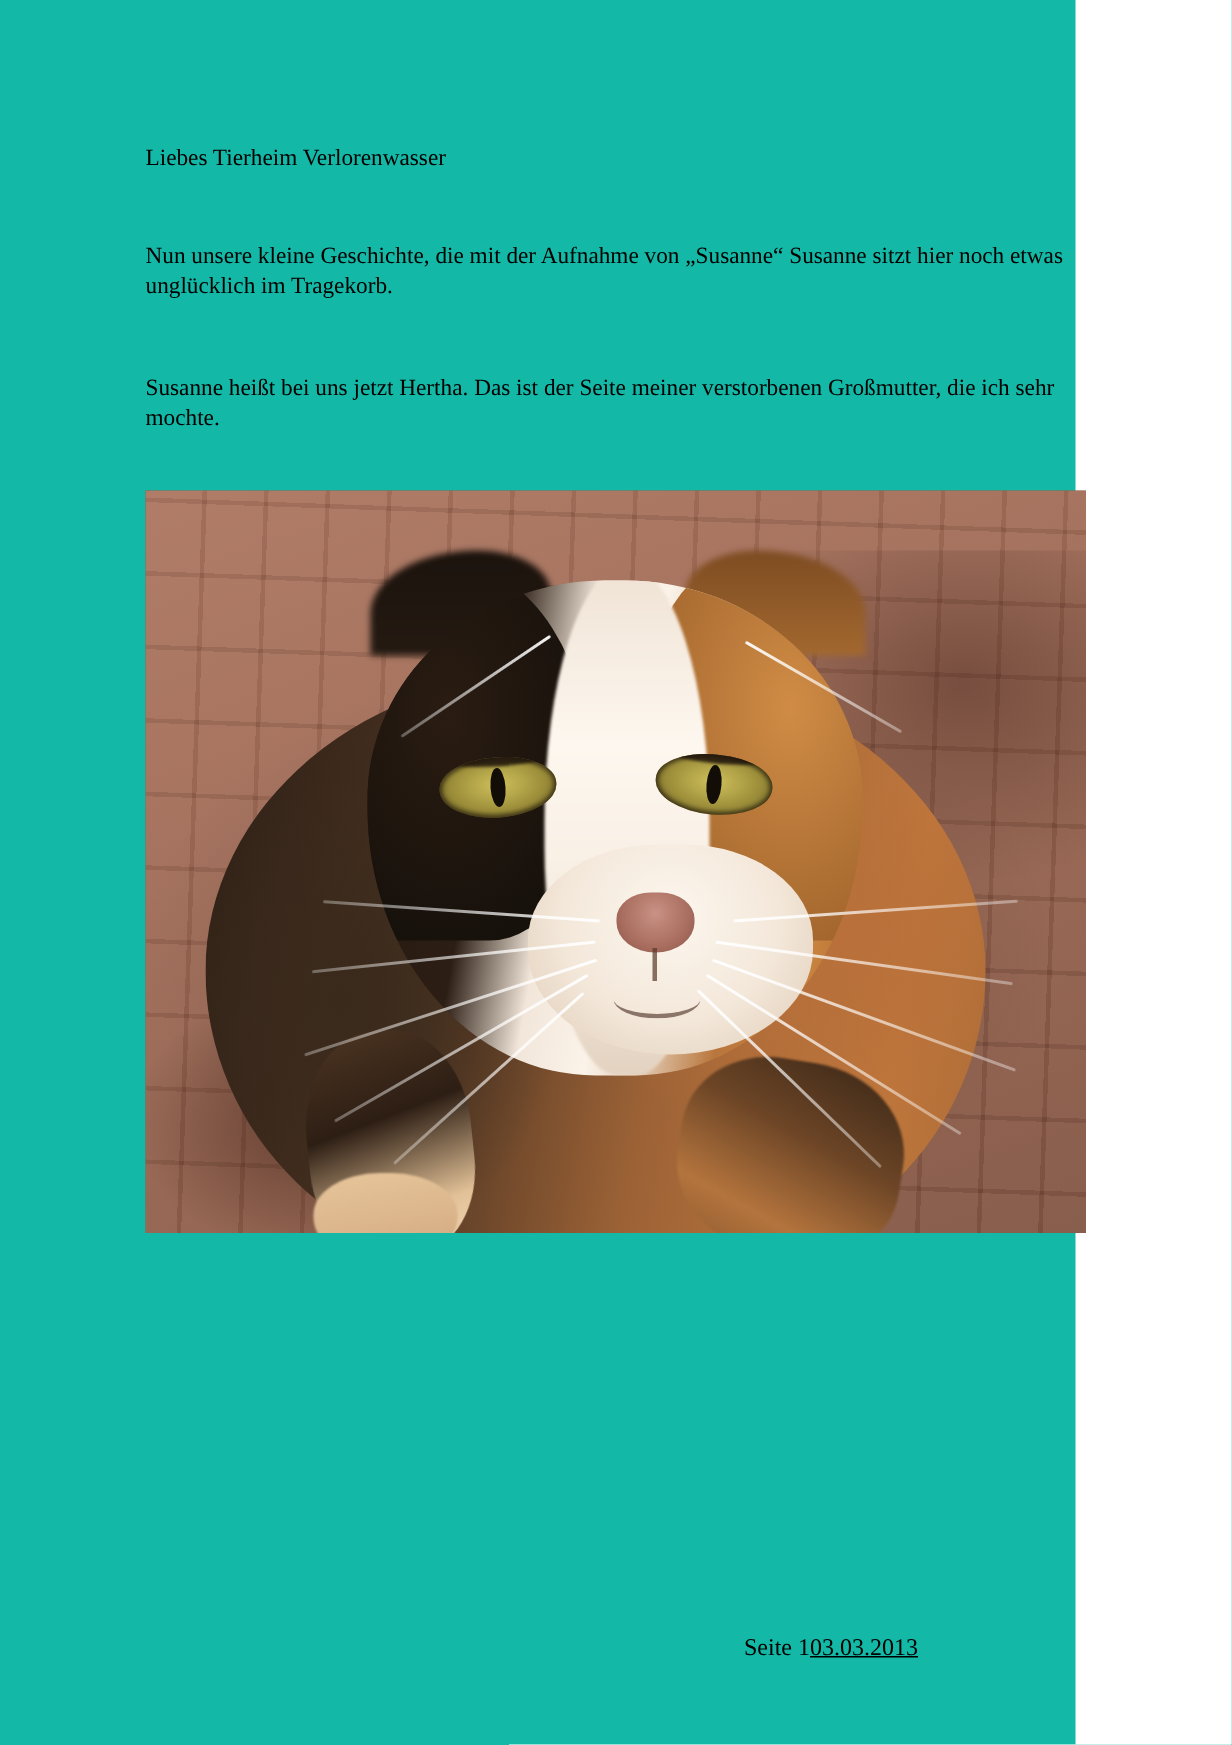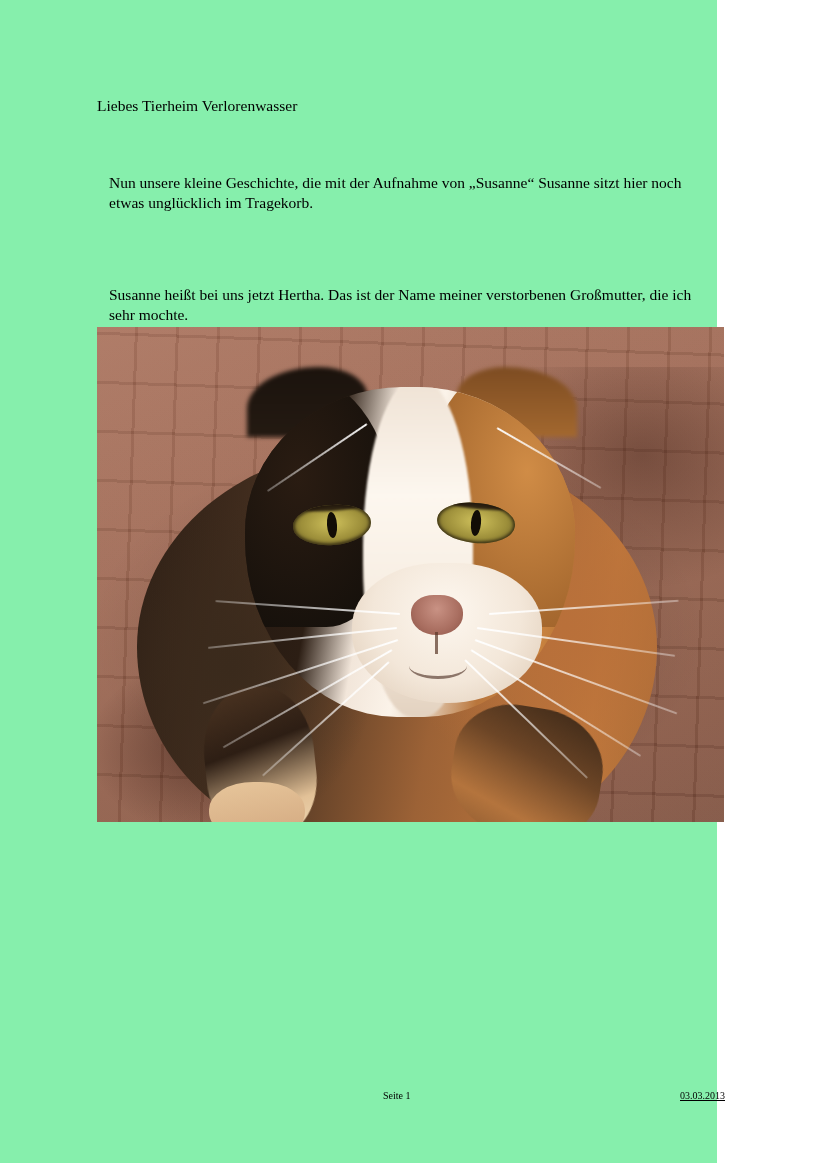--- a/index.html
+++ b/index.html
@@ -14,37 +14,37 @@
     font-family: "Liberation Serif", serif;
     color: #000000;
     position: relative;
     overflow: hidden;
   }
   .page {
     position: absolute;
     left: 0; top: 0;
     width: 717px;
     height: 1163px;
-    background: #86efac;
+    background: #14b8a6;
   }
   .doc-body {
     position: absolute;
     left: 97px;
     top: 96px;
     width: 628px;
   }
   .salutation {
     font-size: 15.5px;
     line-height: 1.35;
     margin: 0 0 0 0;
   }
   .para {
     font-size: 15.5px;
     line-height: 1.3;
-    margin: 12px;
+    margin: 0;
   }
   .gap-lg { height: 44px; }
   .gap-md { height: 24px; }
   .photo-wrap {
     position: absolute;
     left: 97px;
     top: 327px;
     width: 627px;
     height: 495px;
     overflow: hidden;
@@ -240,39 +240,39 @@
     border-radius: 2px;
     filter: blur(0.3px);
   }
   .whl { background: linear-gradient(270deg, rgba(255,255,255,0.95), rgba(255,255,255,0.3)); transform-origin: right center; }
   
   .footer {
     position: absolute;
     left: 97px;
     top: 1090px;
     width: 628px;
-    font-size: 10px;
+    font-size: 16px;
     display: flex;
-    justify-content: space-between;
+    justify-content: center;
   }
   .footer .page-no { margin-left: 286px; }
   .footer .date { margin-right: 0; text-decoration: underline; }
 </style>
 </head>
 <body>
 
 <div class="page">
 
   <div class="doc-body">
     <p class="salutation">Liebes Tierheim Verlorenwasser</p>
     <div class="gap-lg"></div>
     <p class="para">Nun unsere kleine Geschichte, die mit der Aufnahme von „Susanne“ Susanne sitzt hier noch etwas unglücklich im Tragekorb.</p>
     <div class="gap-md"></div>
     <div class="gap-md"></div>
-    <p class="para">Susanne heißt bei uns jetzt Hertha. Das ist der Name meiner verstorbenen Großmutter, die ich sehr mochte.</p>
+    <p class="para">Susanne heißt bei uns jetzt Hertha. Das ist der Seite meiner verstorbenen Großmutter, die ich sehr mochte.</p>
   </div>
 
   <div class="photo-wrap">
     <div class="photo">
       <div class="floor"></div>
       <div class="floor-shadow-right"></div>
       <div class="floor-shadow-left"></div>
 
       <div class="cat-body"></div>
       <div class="leg-right"></div>

